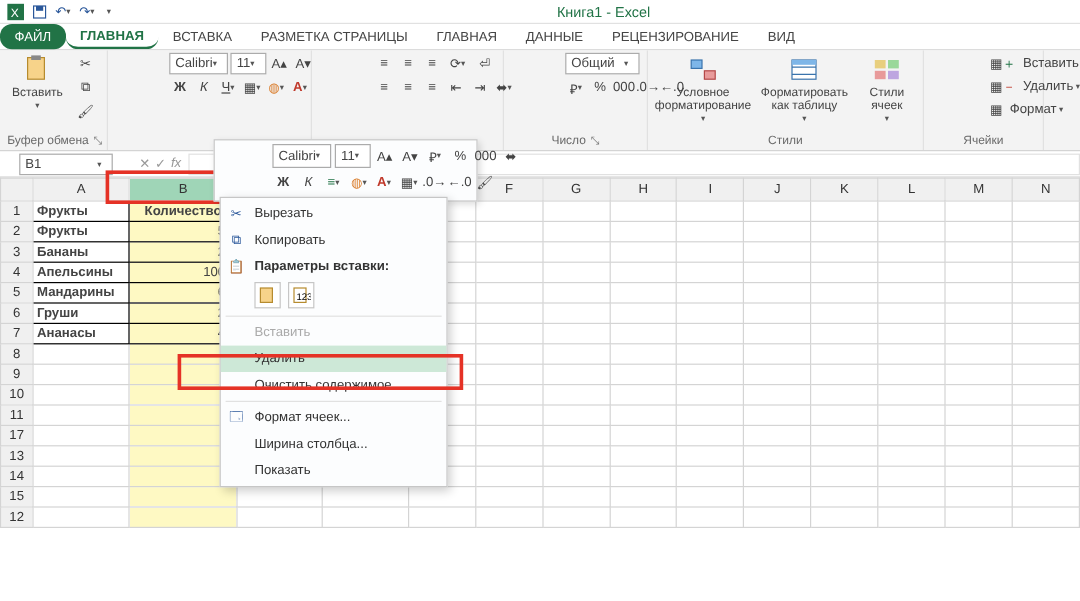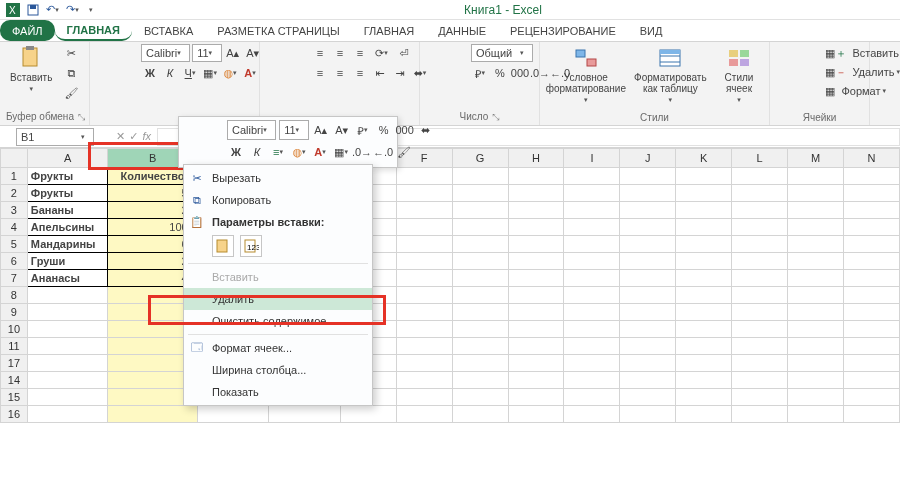--- a/index.html
+++ b/index.html
@@ -522,20 +522,37 @@
           <td class=""></td>
           <td class=""></td>
           <td class=""></td>
           <td class=""></td>
           <td class=""></td>
           <td class=""></td>
           <td class=""></td>
           <td class=""></td>
         </tr>
         <tr>
+          <th>13</th>
+          <td class=""></td>
+          <td class="selcol"></td>
+          <td class=""></td>
+          <td class=""></td>
+          <td class=""></td>
+          <td class=""></td>
+          <td class=""></td>
+          <td class=""></td>
+          <td class=""></td>
+          <td class=""></td>
+          <td class=""></td>
+          <td class=""></td>
+          <td class=""></td>
+          <td class=""></td>
+        </tr>
+        <tr>
           <th>14</th>
           <td class=""></td>
           <td class="selcol"></td>
           <td class=""></td>
           <td class=""></td>
           <td class=""></td>
           <td class=""></td>
           <td class=""></td>
           <td class=""></td>
           <td class=""></td>
@@ -556,21 +573,21 @@
           <td class=""></td>
           <td class=""></td>
           <td class=""></td>
           <td class=""></td>
           <td class=""></td>
           <td class=""></td>
           <td class=""></td>
           <td class=""></td>
         </tr>
         <tr>
-          <th>16</th>
+          <th>12</th>
           <td class=""></td>
           <td class="selcol"></td>
           <td class=""></td>
           <td class=""></td>
           <td class=""></td>
           <td class=""></td>
           <td class=""></td>
           <td class=""></td>
           <td class=""></td>
           <td class=""></td>

